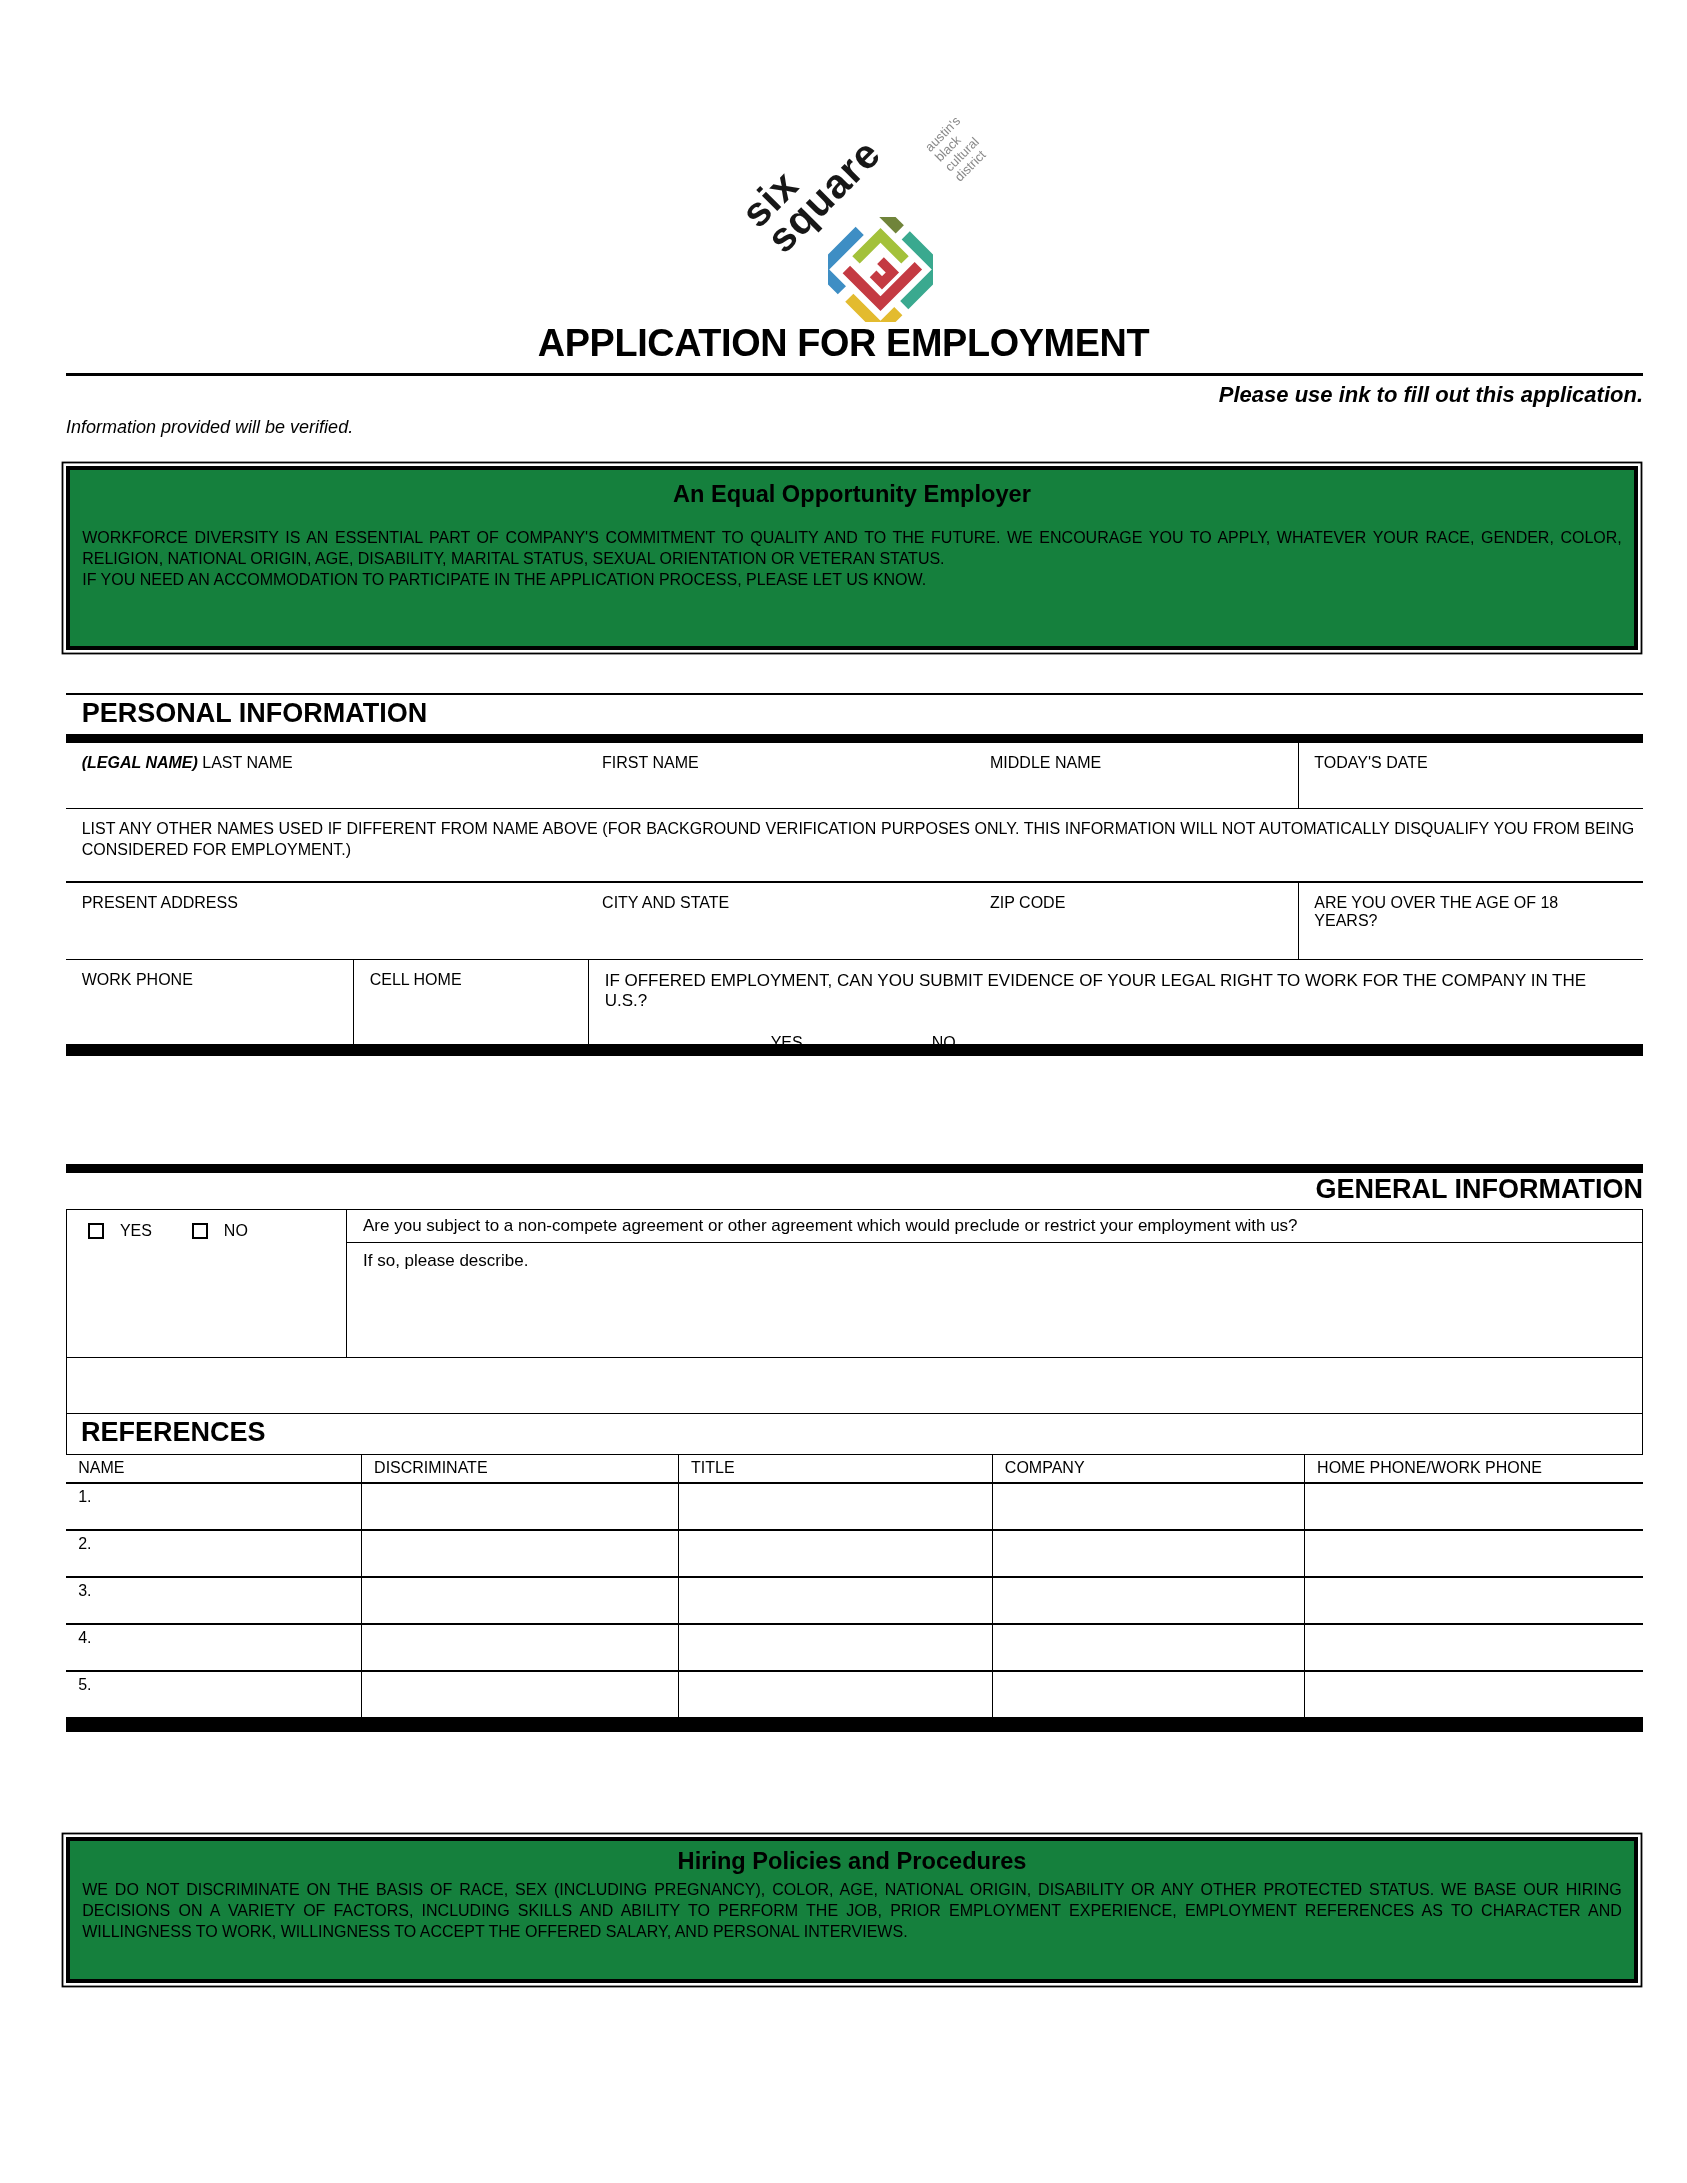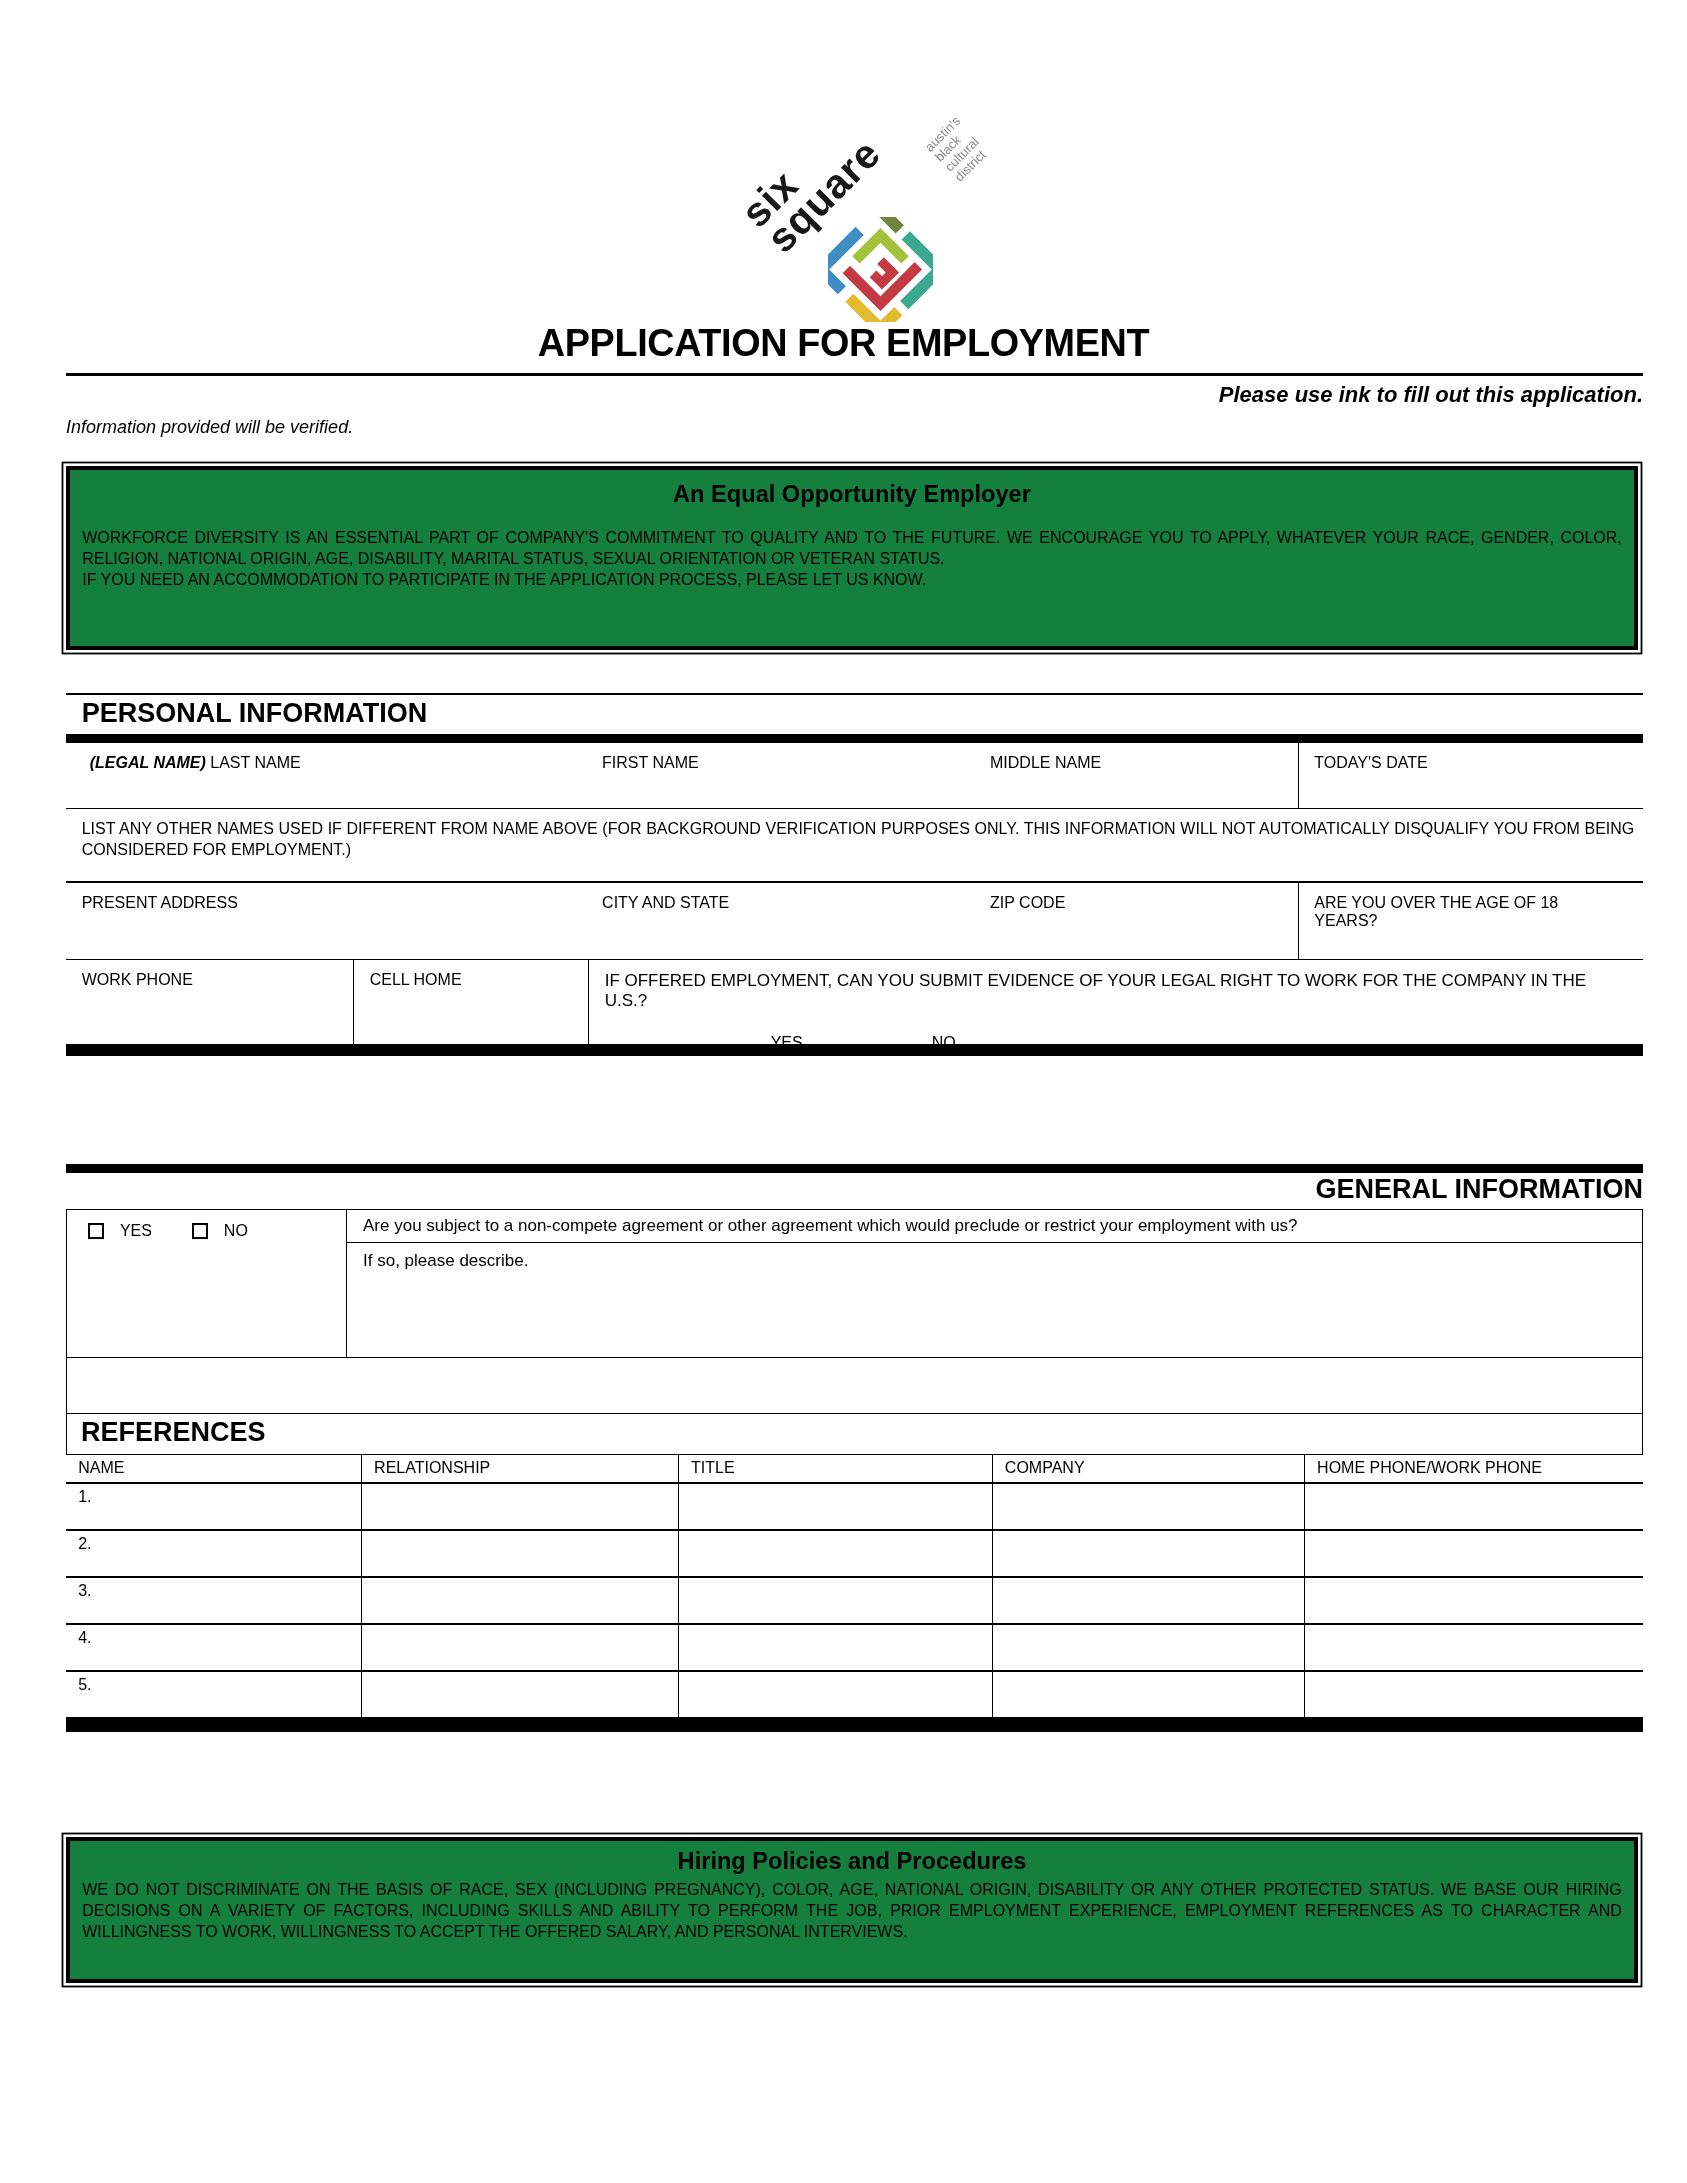--- a/index.html
+++ b/index.html
@@ -62,21 +62,21 @@
   .pi-row{display:grid;border-bottom:1.7px solid #000;}
   .grid4{grid-template-columns:33% 24.6% 20.5% 21.9%;}
   .grid3{grid-template-columns:18.2% 14.9% 66.9%;}
   .cell{font-size:16px;padding:10.5px 7px 0 15.7px;}
   .cell.vline{border-left:1.7px solid #000;}
   .row-names{height:65px;}
   .row-other{height:72px;}
   .row-addr{height:76px;}
   .row-phone{height:84px;border-bottom:none;}
   .just-par{font-size:16px;line-height:1.35;text-align:justify;padding:8.7px 8.7px 0 15.7px;}
-  .bold-it{font-weight:bold;font-style:italic;margin-left:8px;}
+  .bold-it{font-weight:bold;font-style:italic;}
   .yn-inline{display:flex;gap:129px;padding:23px 0 0 166px;font-size:16px;}
 
   
   .gi-bar{position:absolute;top:1164px;width:1577px;}
   .gi-box{border:1.7px solid #000;margin-top:0.9px;}
   .gi-rowA{display:grid;grid-template-columns:17.8% 82.2%;height:147px;}
   .gi-left{border-right:1.7px solid #000;padding-top:12.2px;}
   .chkline{display:flex;align-items:center;gap:12.2px;padding-left:21px;font-size:16px;}
   .chk{width:12.2px;height:12.2px;border:2.2px solid #000;display:inline-block;margin-right:3.5px;}
   .chk-gap{width:15.7px;}
@@ -197,21 +197,21 @@
       <div class="gi-rowB"></div>
       <div class="gi-rowC">
         <div class="sec-heading">REFERENCES</div>
       </div>
     </div>
 
 
     <div class="ref-table">
       <div class="ref-grid ref-head">
         <div>NAME</div>
-        <div>RELATIONSHIP</div>
+        <div>DISCRIMINATE</div>
         <div>TITLE</div>
         <div>COMPANY</div>
         <div>HOME PHONE/WORK PHONE</div>
       </div>
       <div class="ref-grid ref-row">
         <div>1.</div>
         <div></div>
         <div></div>
         <div></div>
         <div></div>

